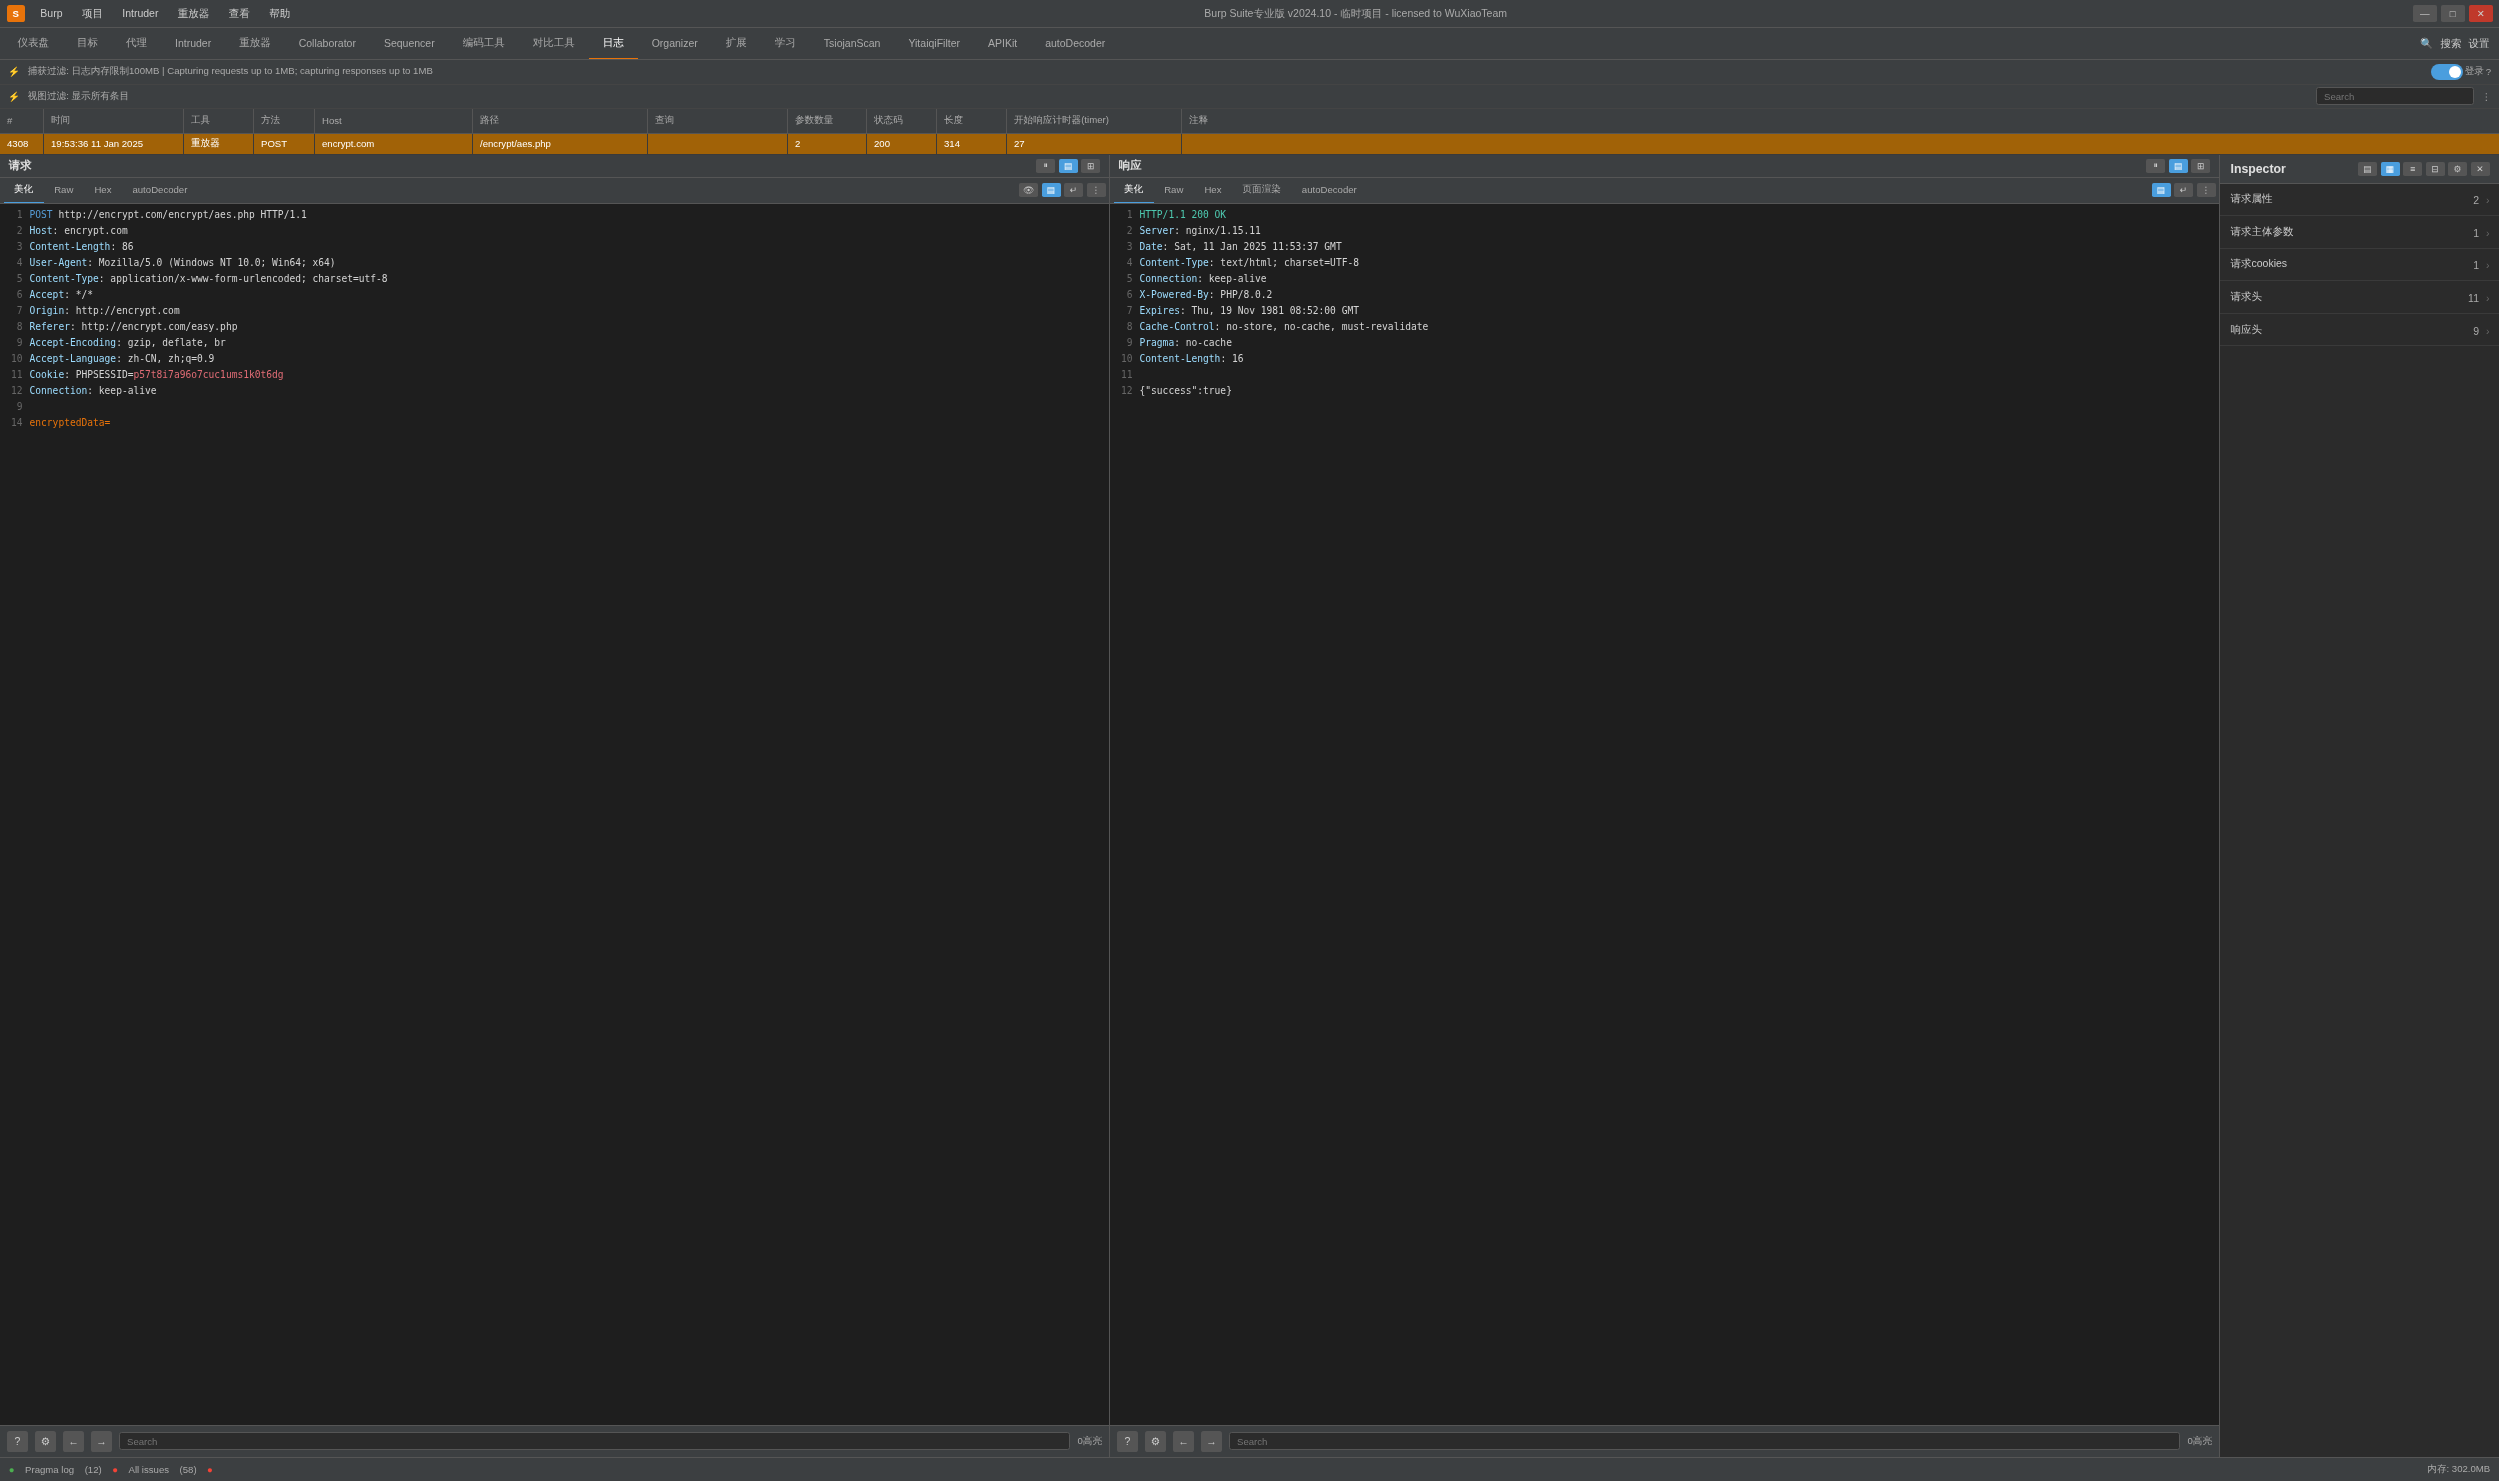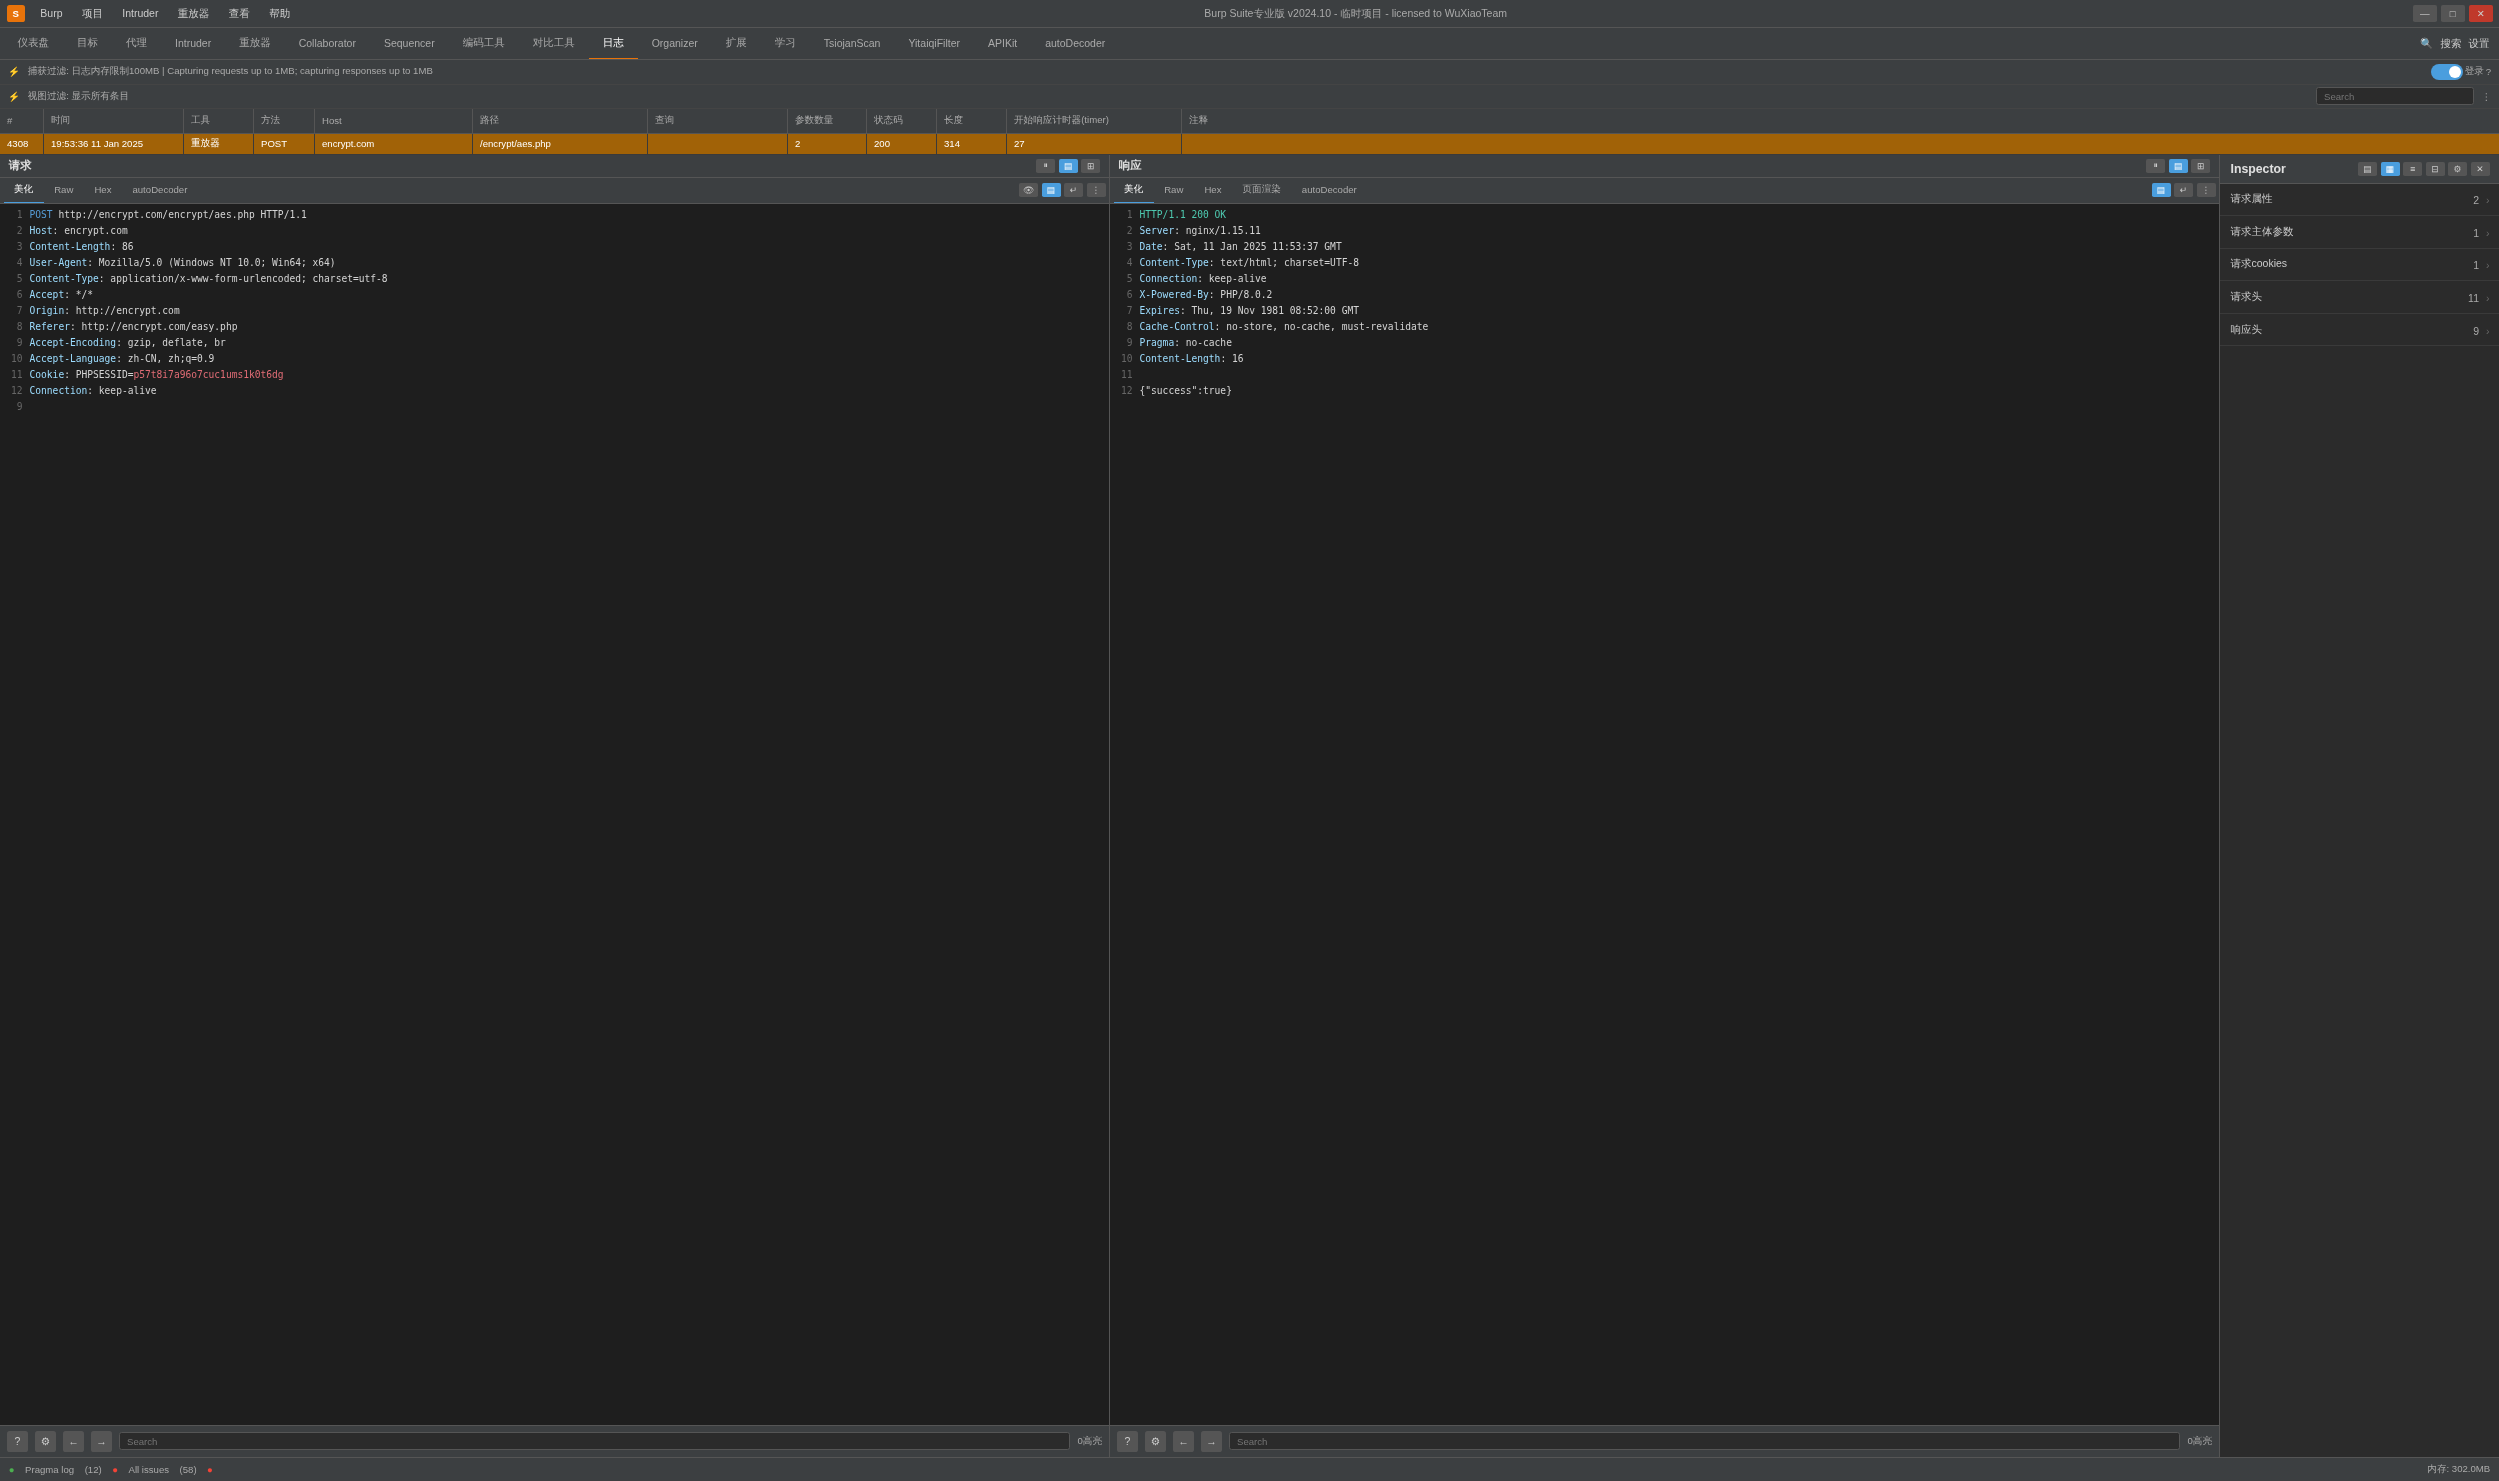--- a/index.html
+++ b/index.html
@@ -534,20 +534,24 @@
         <span class="code-content"><span class="http-header-name">Cookie</span>: PHPSESSID=<span class="http-cookie-val">p57t8i7a96o7cuc1ums1k0t6dg</span></span>
       </div>
       <div class="code-line">
         <span class="line-num">12</span>
         <span class="code-content"><span class="http-header-name">Connection</span>: keep-alive</span>
       </div>
       <div class="code-line">
         <span class="line-num">9</span>
         <span class="code-content"></span>
       </div>
+      <div class="code-line">
+        <span class="line-num">14</span>
+        <span class="code-content"><span class="http-body">encryptedData=</span></span>
+      </div>
     </div>
     <div class="panel-bottom">
       <button class="bottom-btn">?</button>
       <button class="bottom-btn">⚙</button>
       <button class="bottom-btn">←</button>
       <button class="bottom-btn">→</button>
       <input class="bottom-search" type="text" placeholder="Search" style="">
       <span class="highlight-count">0高亮</span>
     </div>
   </div>

